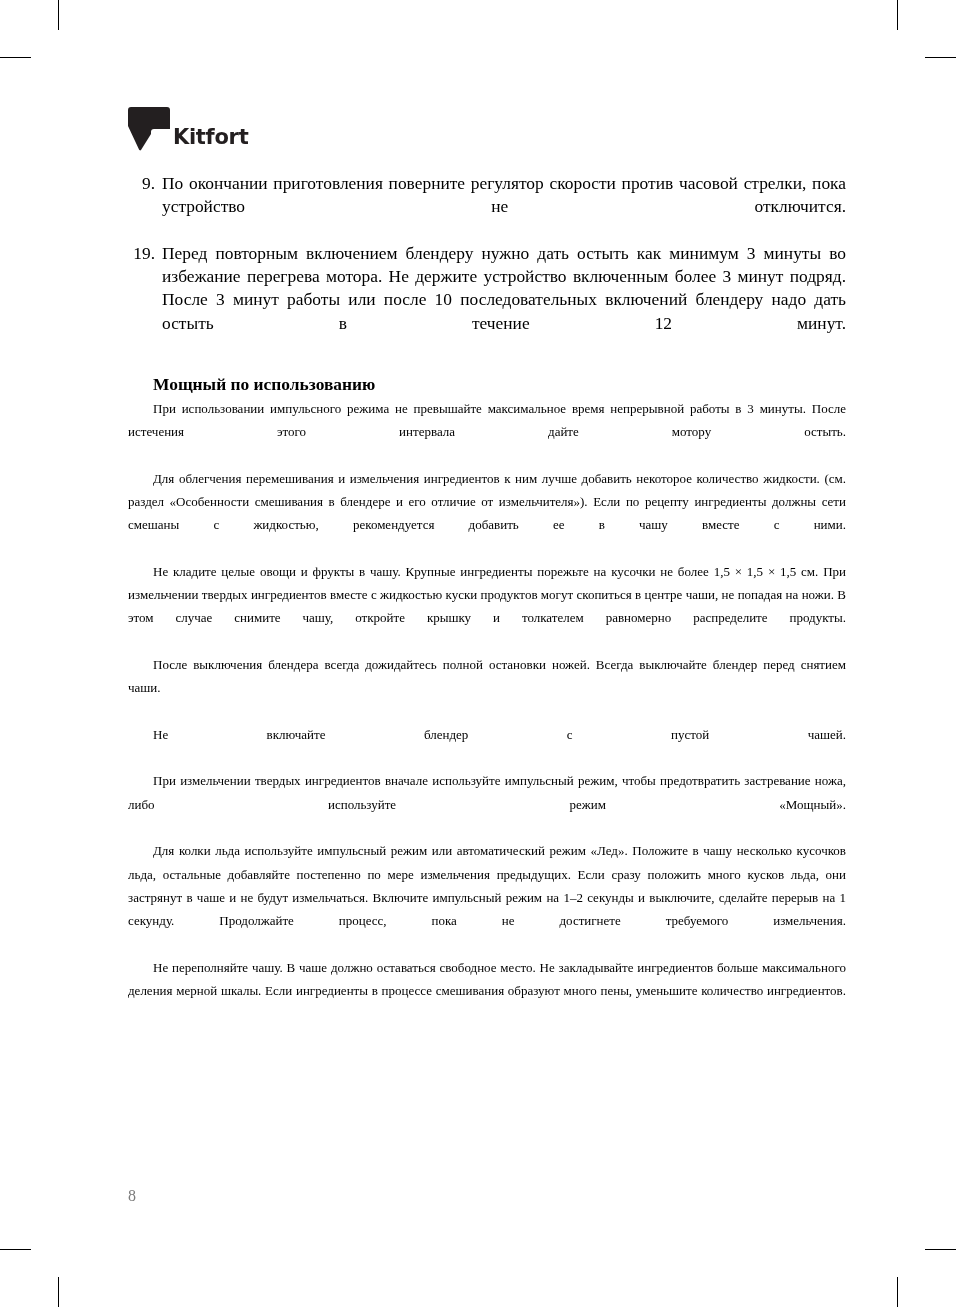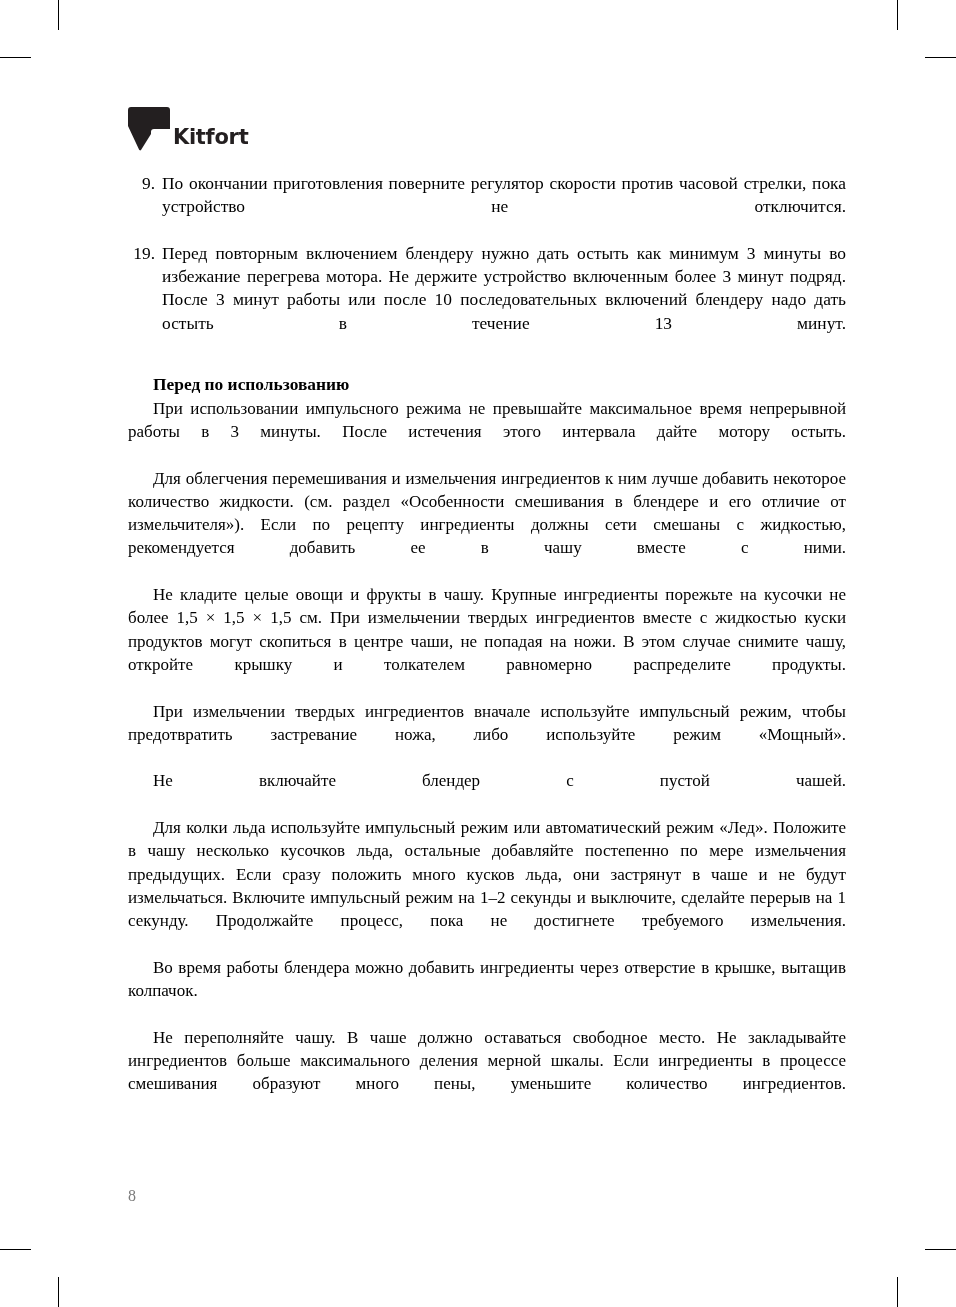--- a/index.html
+++ b/index.html
@@ -104,21 +104,21 @@
 
   .section-head {
     font-size: 17.4px;
     line-height: 23.3px;
     font-weight: bold;
     text-indent: 25px;
     margin: 15px 0 0 0;
   }
 
   .para {
-    font-size: 17px;
+    font-size: 13px;
     line-height: 23.3px;
     text-indent: 25px;
     text-align: justify;
     text-justify: inter-word;
     margin: 0;
   }
 
   .page-number {
     position: absolute;
     left: 128px;
@@ -153,32 +153,32 @@
 
   <div class="content">
 
     <ol class="num-list">
       <li class="num-item">
         <span class="num">9.</span>
         <span class="num-text">По окончании приготовления поверните регулятор скорости против часовой стрелки, пока устройство не отключится.</span>
       </li>
       <li class="num-item">
         <span class="num">19.</span>
-        <span class="num-text">Перед повторным включением блендеру нужно дать остыть как минимум 3 минуты во избежание перегрева мотора. Не держите устройство включенным более 3 минут подряд. После 3 минут работы или после 10 последовательных включений блендеру надо дать остыть в течение 13 минут.</span>
+        <span class="num-text">Перед повторным включением блендеру нужно дать остыть как минимум 3 минуты во избежание перегрева мотора. Не держите устройство включенным более 3 минут подряд. После 3 минут работы или после 10 последовательных включений блендеру надо дать остыть в течение 12 минут.</span>
       </li>
     </ol>
 
-    <h2 class="section-head">Перед по использованию</h2>
+    <h2 class="section-head">Мощный по использованию</h2>
 
     <p class="para">При использовании импульсного режима не превышайте максимальное время непрерывной работы в 3 минуты. После истечения этого интервала дайте мотору остыть.</p>
     <p class="para">Для облегчения перемешивания и измельчения ингредиентов к ним лучше добавить некоторое количество жидкости. (см. раздел «Особенности смешивания в блендере и его отличие от измельчителя»). Если по рецепту ингредиенты должны сети смешаны с жидкостью, рекомендуется добавить ее в чашу вместе с ними.</p>
     <p class="para">Не кладите целые овощи и фрукты в чашу. Крупные ингредиенты порежьте на кусочки не более 1,5 × 1,5 × 1,5 см. При измельчении твердых ингредиентов вместе с жидкостью куски продуктов могут скопиться в центре чаши, не попадая на ножи. В этом случае снимите чашу, откройте крышку и толкателем равномерно распределите продукты.</p>
+    <p class="para">После выключения блендера всегда дожидайтесь полной остановки ножей. Всегда выключайте блендер перед снятием чаши.</p>
+    <p class="para">Не включайте блендер с пустой чашей.</p>
     <p class="para">При измельчении твердых ингредиентов вначале используйте импульсный режим, чтобы предотвратить застревание ножа, либо используйте режим «Мощный».</p>
-    <p class="para">Не включайте блендер с пустой чашей.</p>
     <p class="para">Для колки льда используйте импульсный режим или автоматический режим «Лед». Положите в чашу несколько кусочков льда, остальные добавляйте постепенно по мере измельчения предыдущих. Если сразу положить много кусков льда, они застрянут в чаше и не будут измельчаться. Включите импульсный режим на 1–2 секунды и выключите, сделайте перерыв на 1 секунду. Продолжайте процесс, пока не достигнете требуемого измельчения.</p>
-    <p class="para">Во время работы блендера можно добавить ингредиенты через отверстие в крышке, вытащив колпачок.</p>
     <p class="para">Не переполняйте чашу. В чаше должно оставаться свободное место. Не закладывайте ингредиентов больше максимального деления мерной шкалы. Если ингредиенты в процессе смешивания образуют много пены, уменьшите количество ингредиентов.</p>
 
   </div>
 
   <div class="page-number">8</div>
 
 </div>
 
 </body></html>

